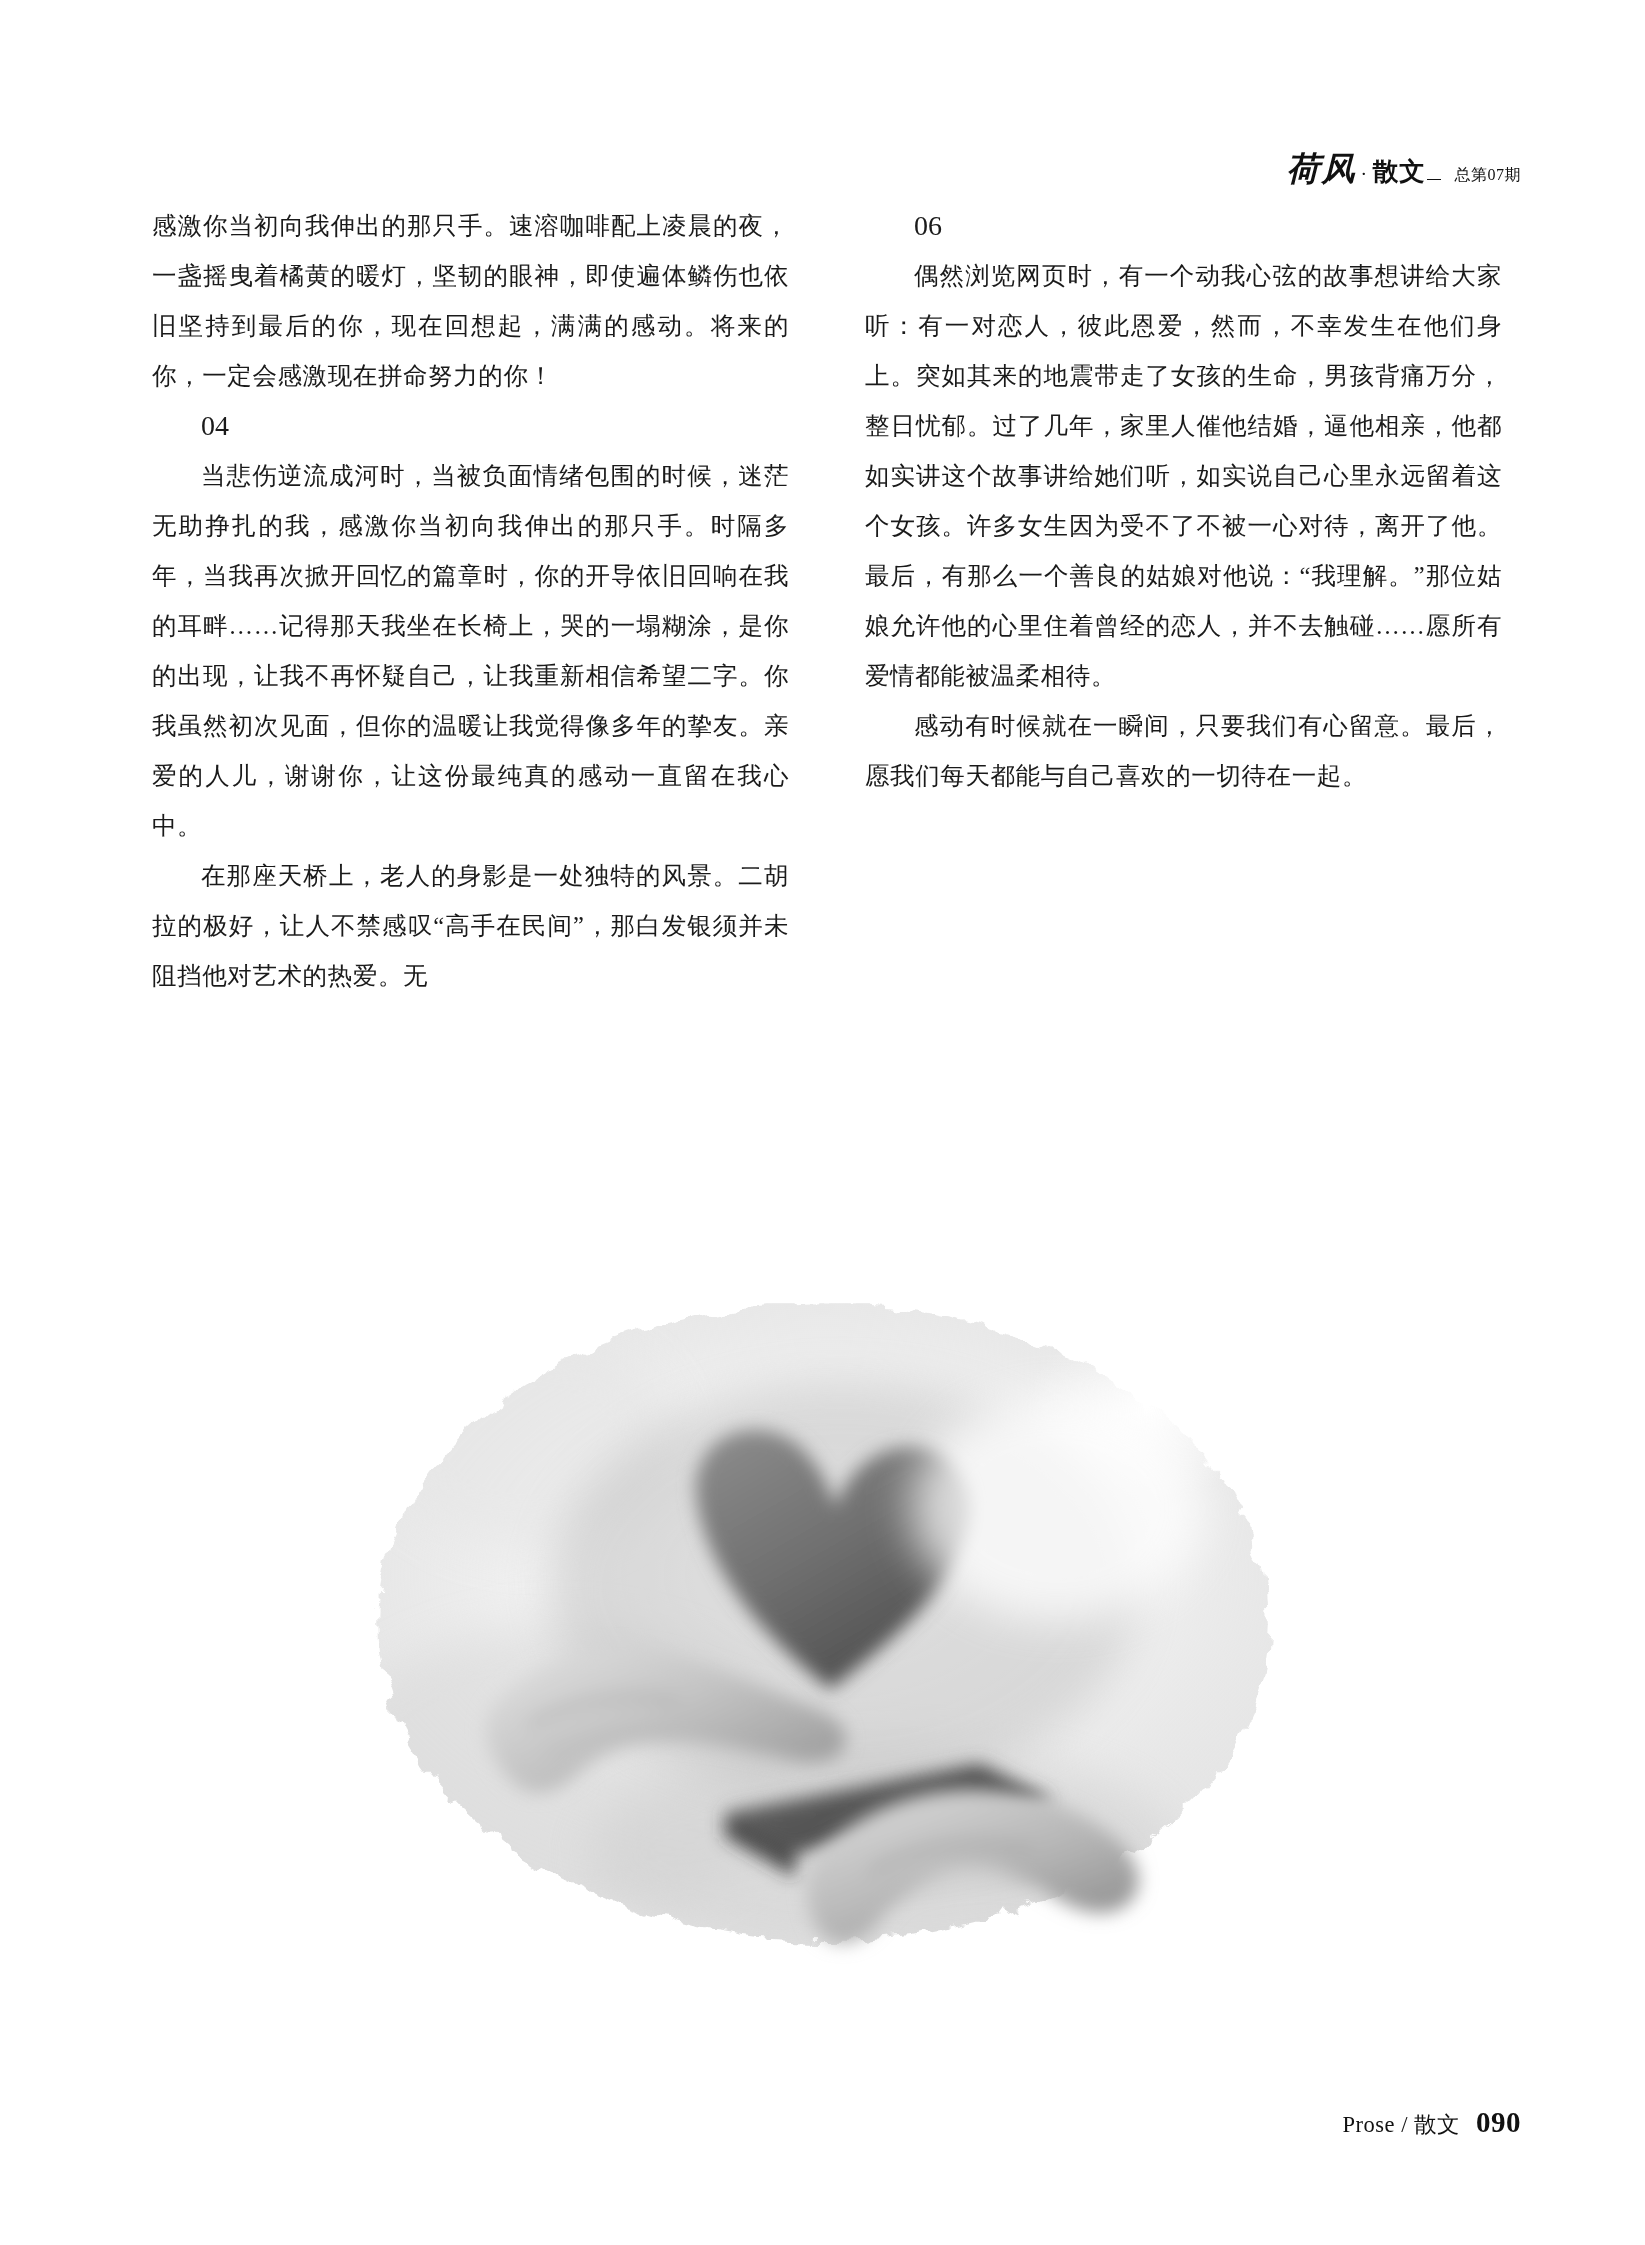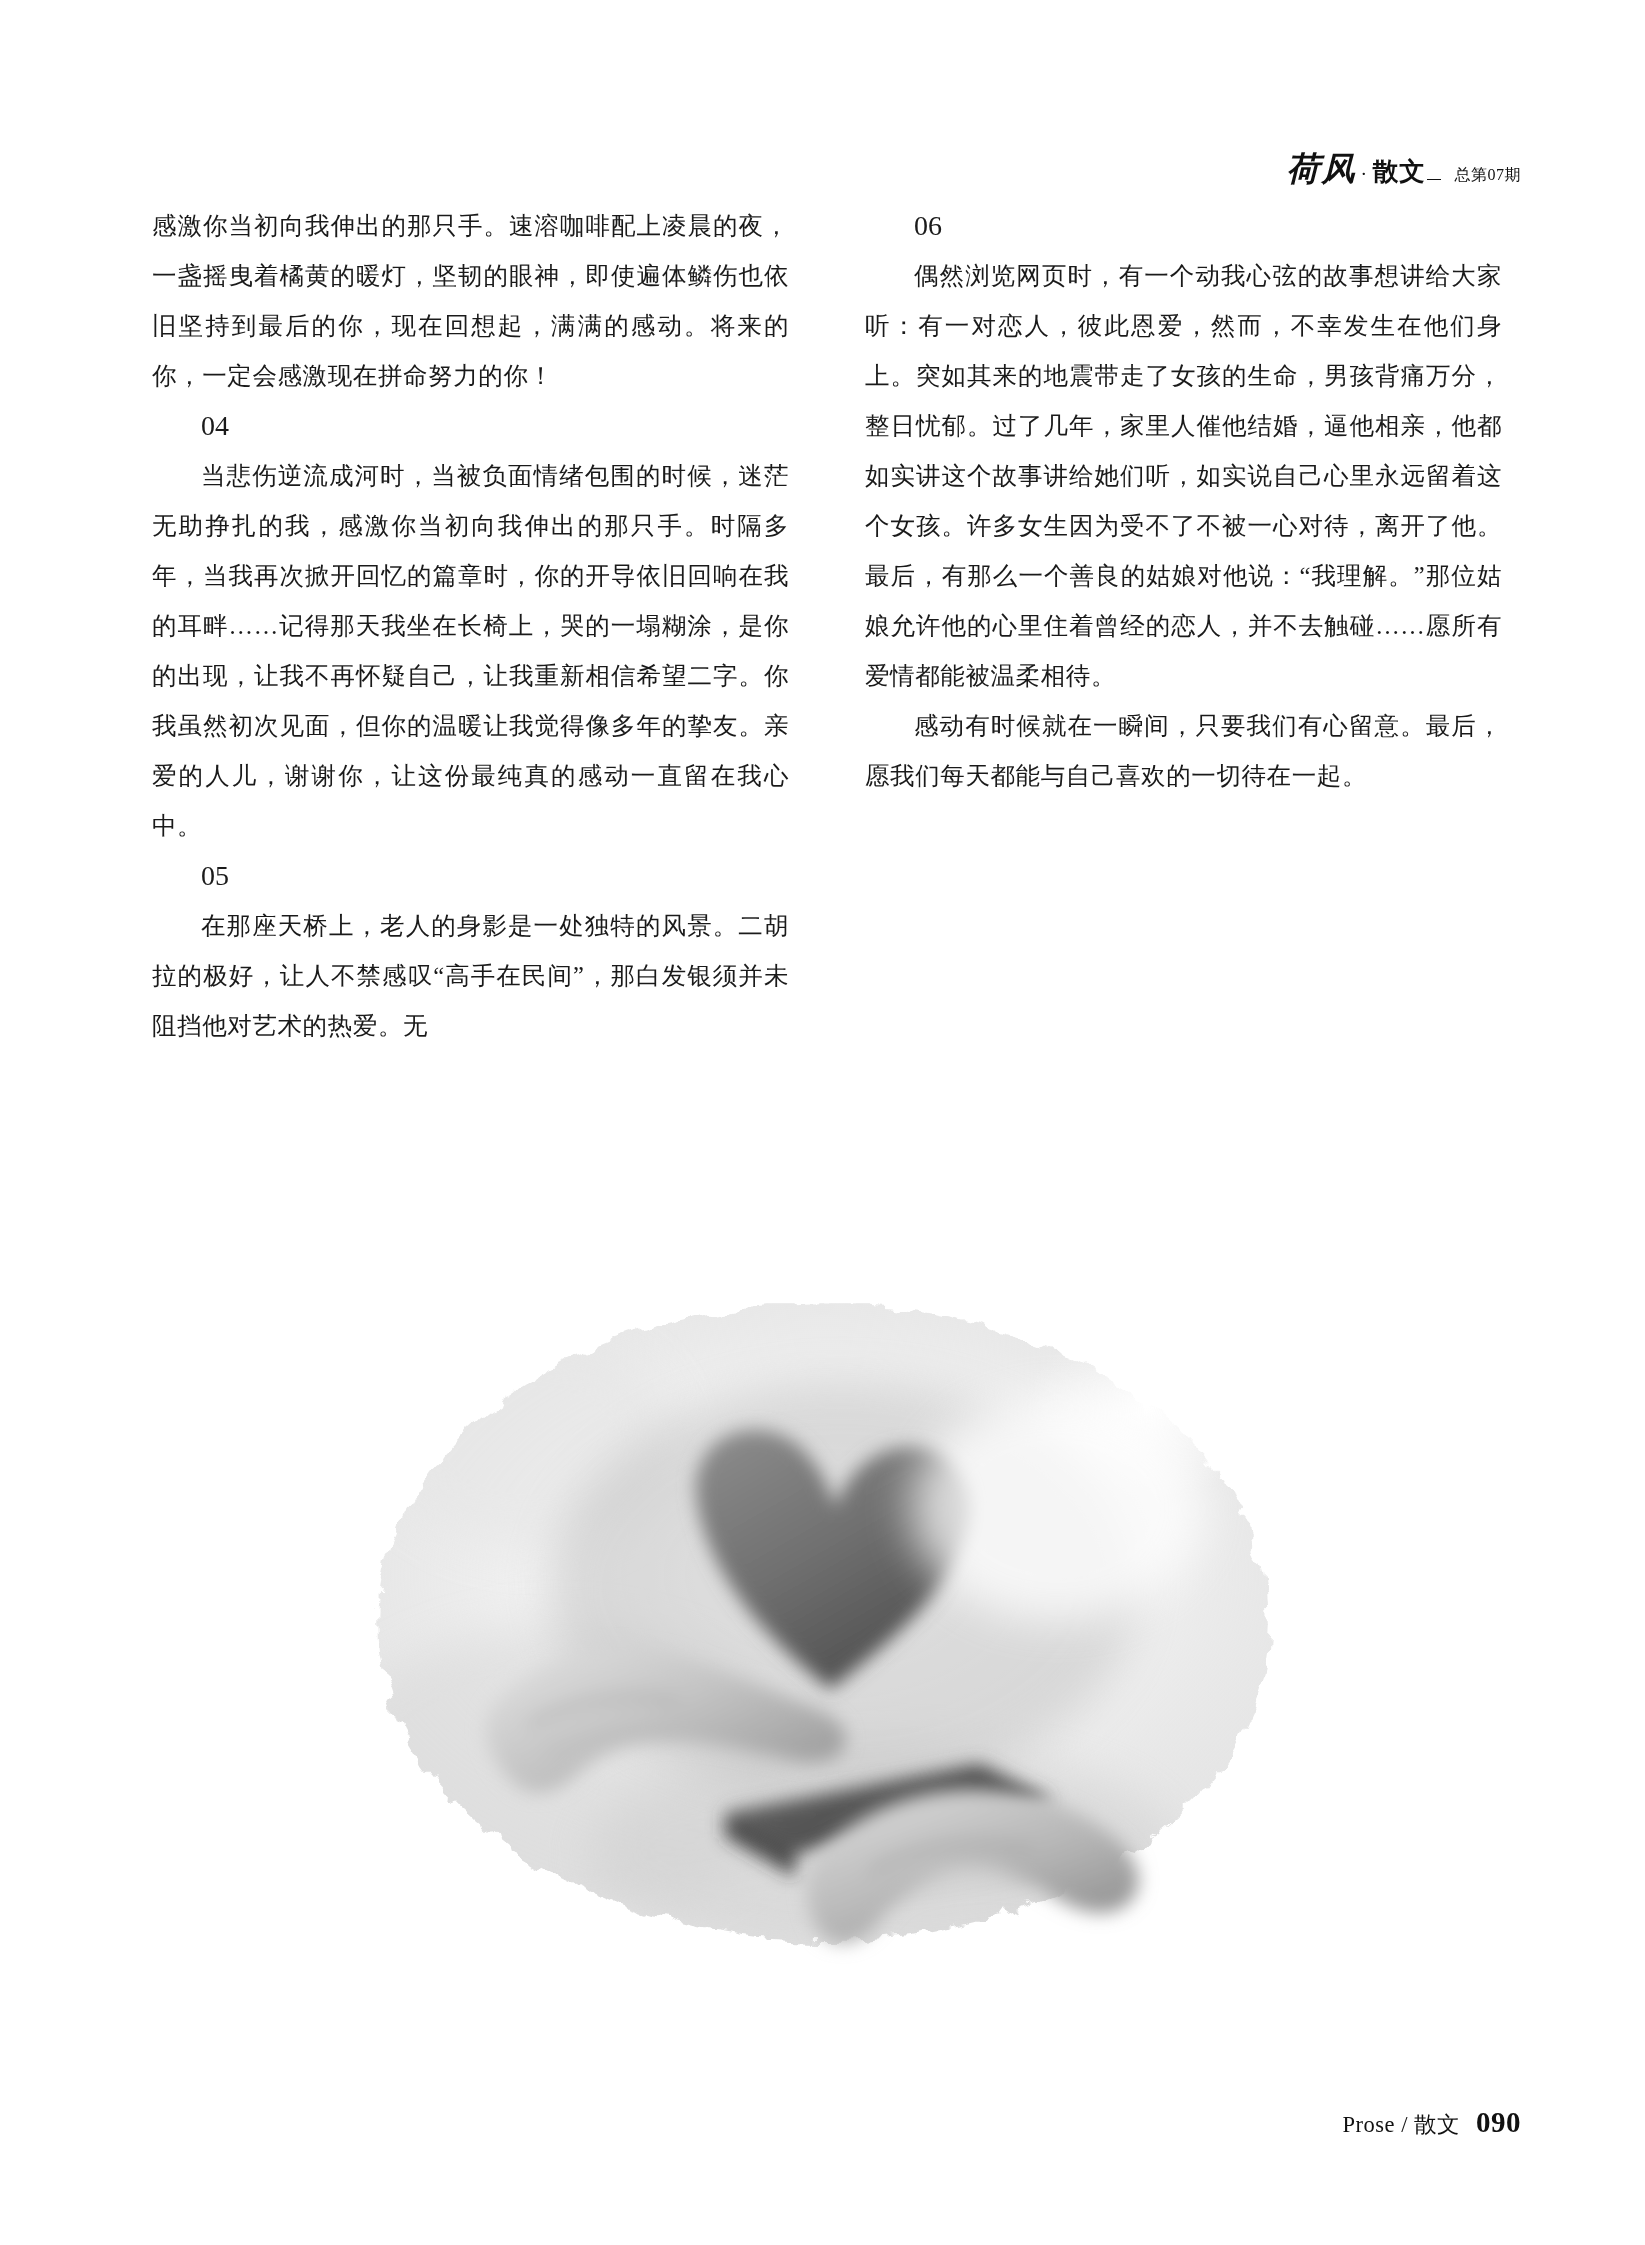--- a/index.html
+++ b/index.html
@@ -127,21 +127,20 @@
   <span class="header-underline"></span>
   <span class="header-issue">总第07期</span>
 </div>
 
 <div class="columns">
 
   <div class="col">
     <p class="para">感激你当初向我伸出的那只手。速溶咖啡配上凌晨的夜，一盏摇曳着橘黄的暖灯，坚韧的眼神，即使遍体鳞伤也依旧坚持到最后的你，现在回想起，满满的感动。将来的你，一定会感激现在拼命努力的你！</p>
     <p class="section-num">04</p>
     <p class="para indent">当悲伤逆流成河时，当被负面情绪包围的时候，迷茫无助挣扎的我，感激你当初向我伸出的那只手。时隔多年，当我再次掀开回忆的篇章时，你的开导依旧回响在我的耳畔……记得那天我坐在长椅上，哭的一塌糊涂，是你的出现，让我不再怀疑自己，让我重新相信希望二字。你我虽然初次见面，但你的温暖让我觉得像多年的挚友。亲爱的人儿，谢谢你，让这份最纯真的感动一直留在我心中。</p>
-    <p class="section-num">05</p>
     <p class="para indent">在那座天桥上，老人的身影是一处独特的风景。二胡拉的极好，让人不禁感叹“高手在民间”，那白发银须并未阻挡他对艺术的热爱。无</p>
   </div>
 
   <div class="col">
     <p class="section-num">06</p>
     <p class="para indent">偶然浏览网页时，有一个动我心弦的故事想讲给大家听：有一对恋人，彼此恩爱，然而，不幸发生在他们身上。突如其来的地震带走了女孩的生命，男孩背痛万分，整日忧郁。过了几年，家里人催他结婚，逼他相亲，他都如实讲这个故事讲给她们听，如实说自己心里永远留着这个女孩。许多女生因为受不了不被一心对待，离开了他。最后，有那么一个善良的姑娘对他说：“我理解。”那位姑娘允许他的心里住着曾经的恋人，并不去触碰……愿所有爱情都能被温柔相待。</p>
     <p class="para indent">感动有时候就在一瞬间，只要我们有心留意。最后，愿我们每天都能与自己喜欢的一切待在一起。</p>
   </div>
 
 </div>

